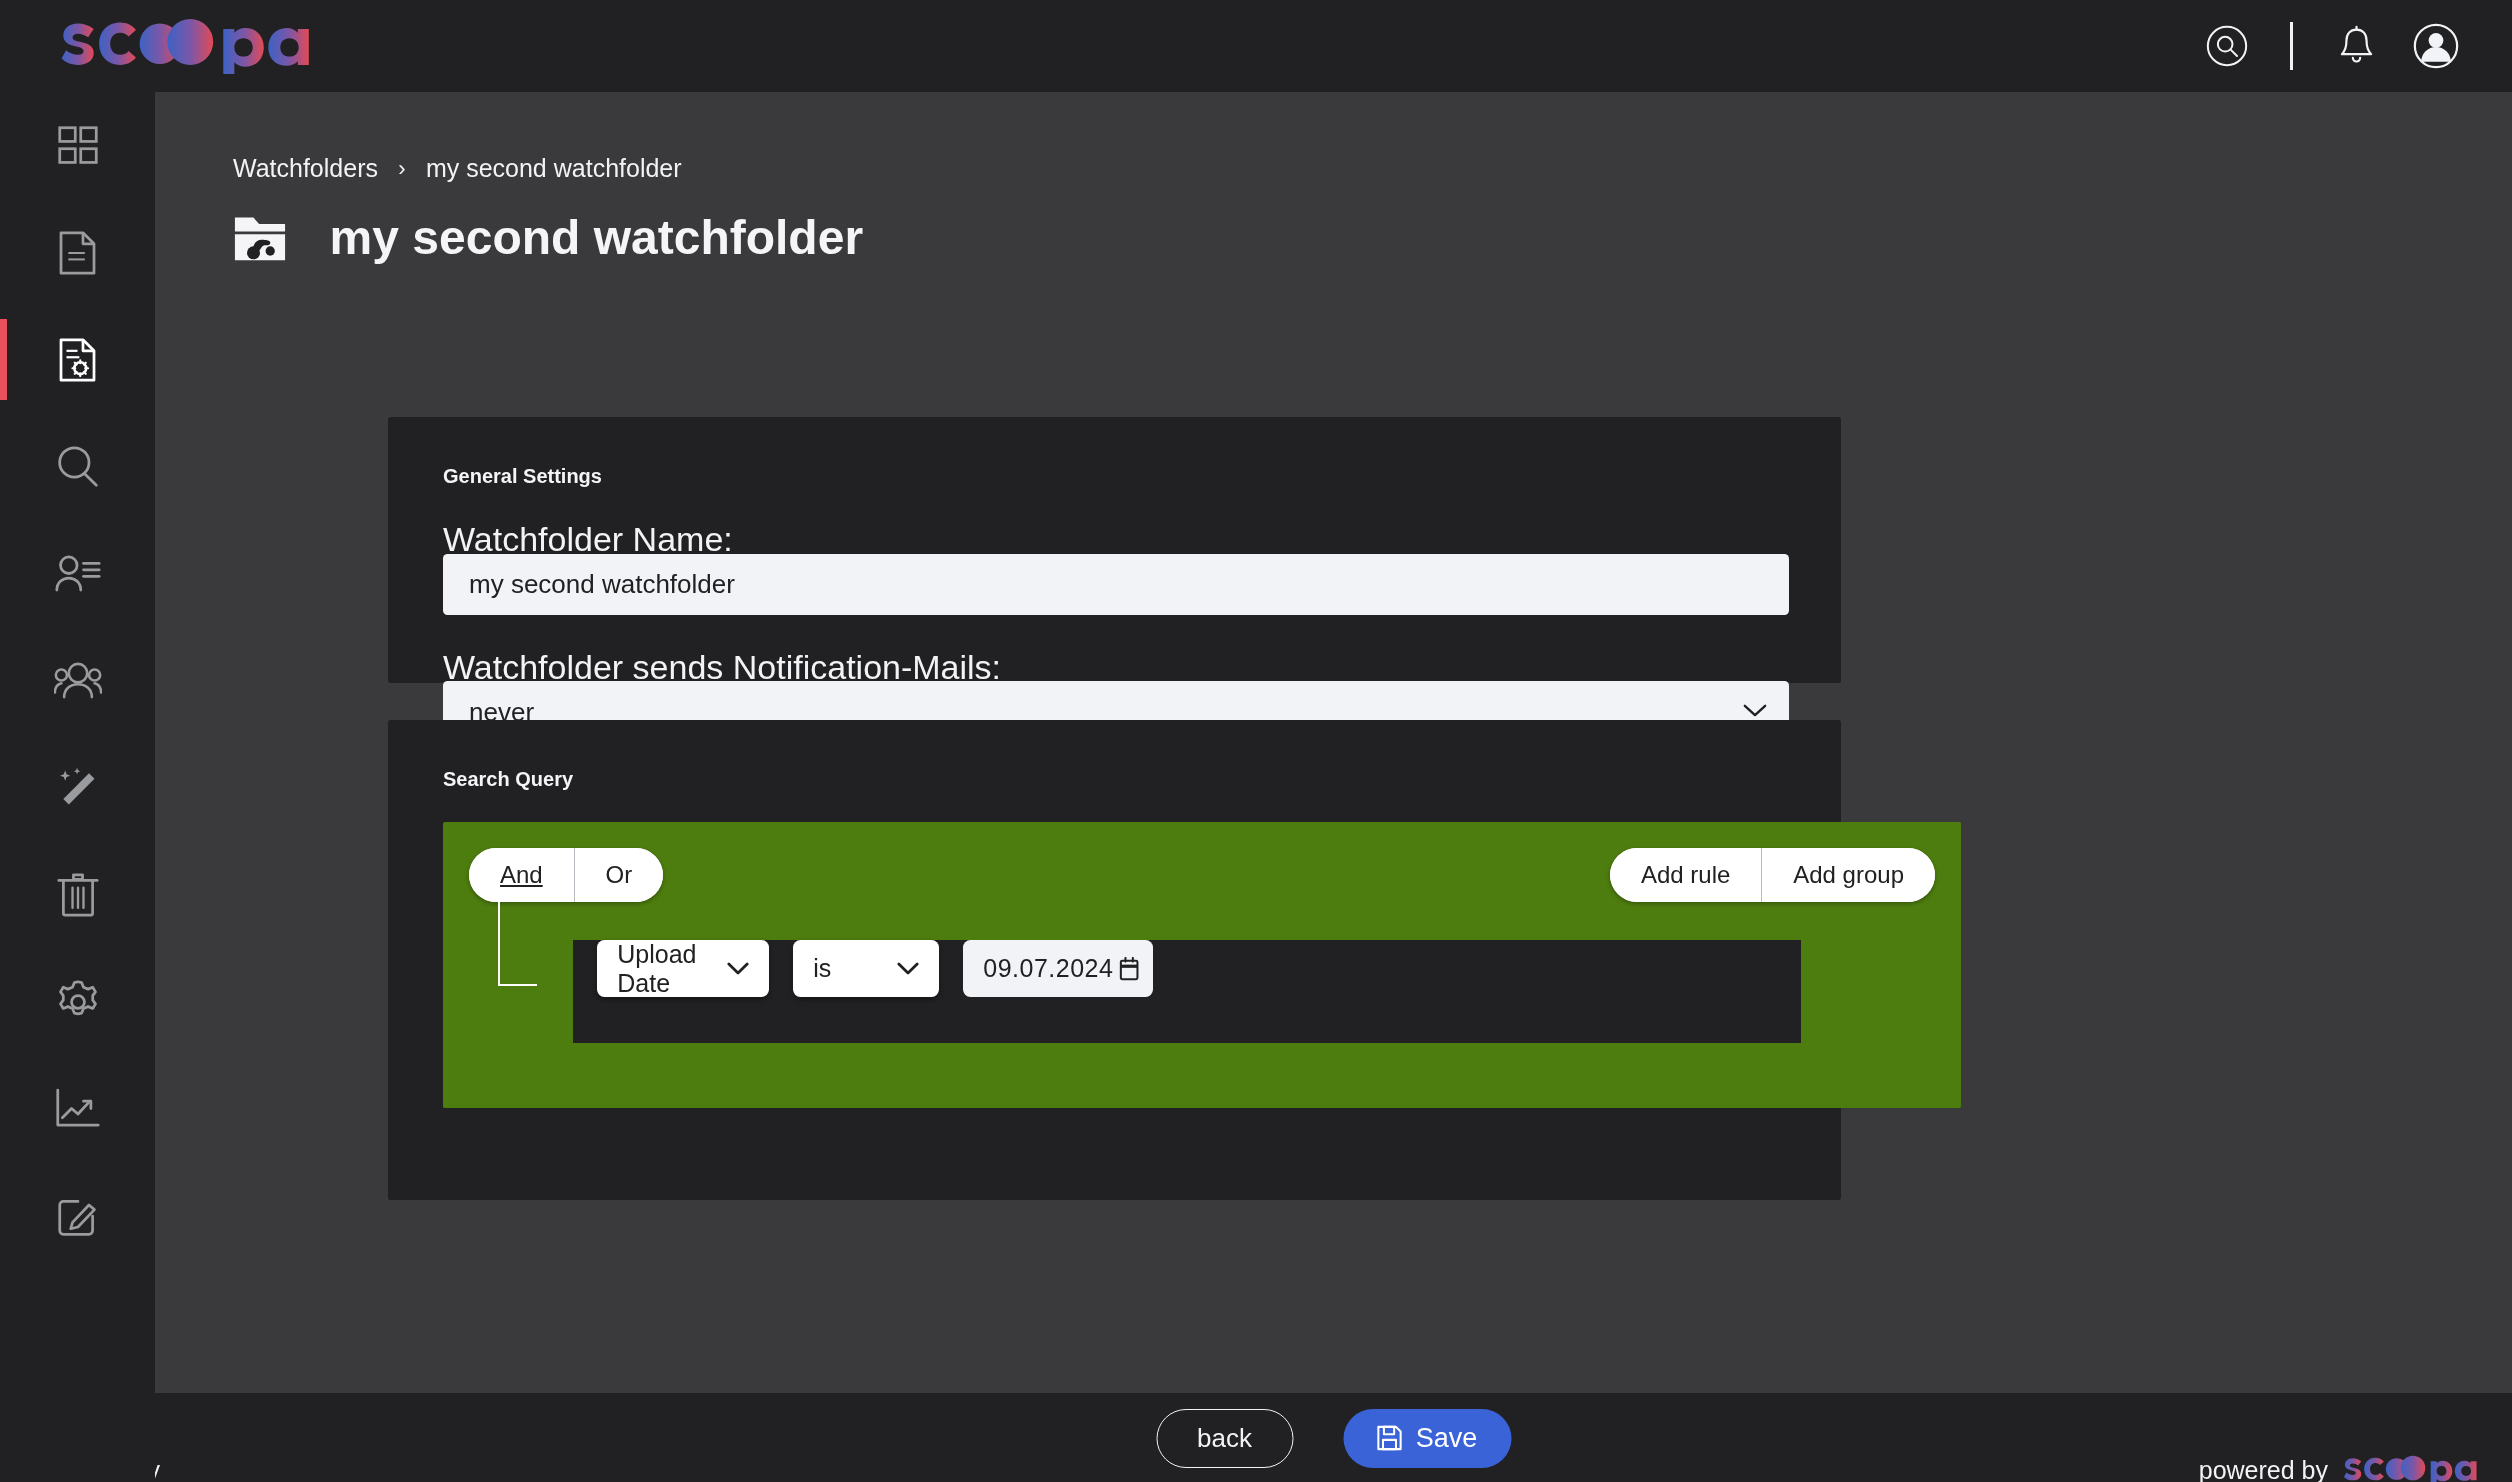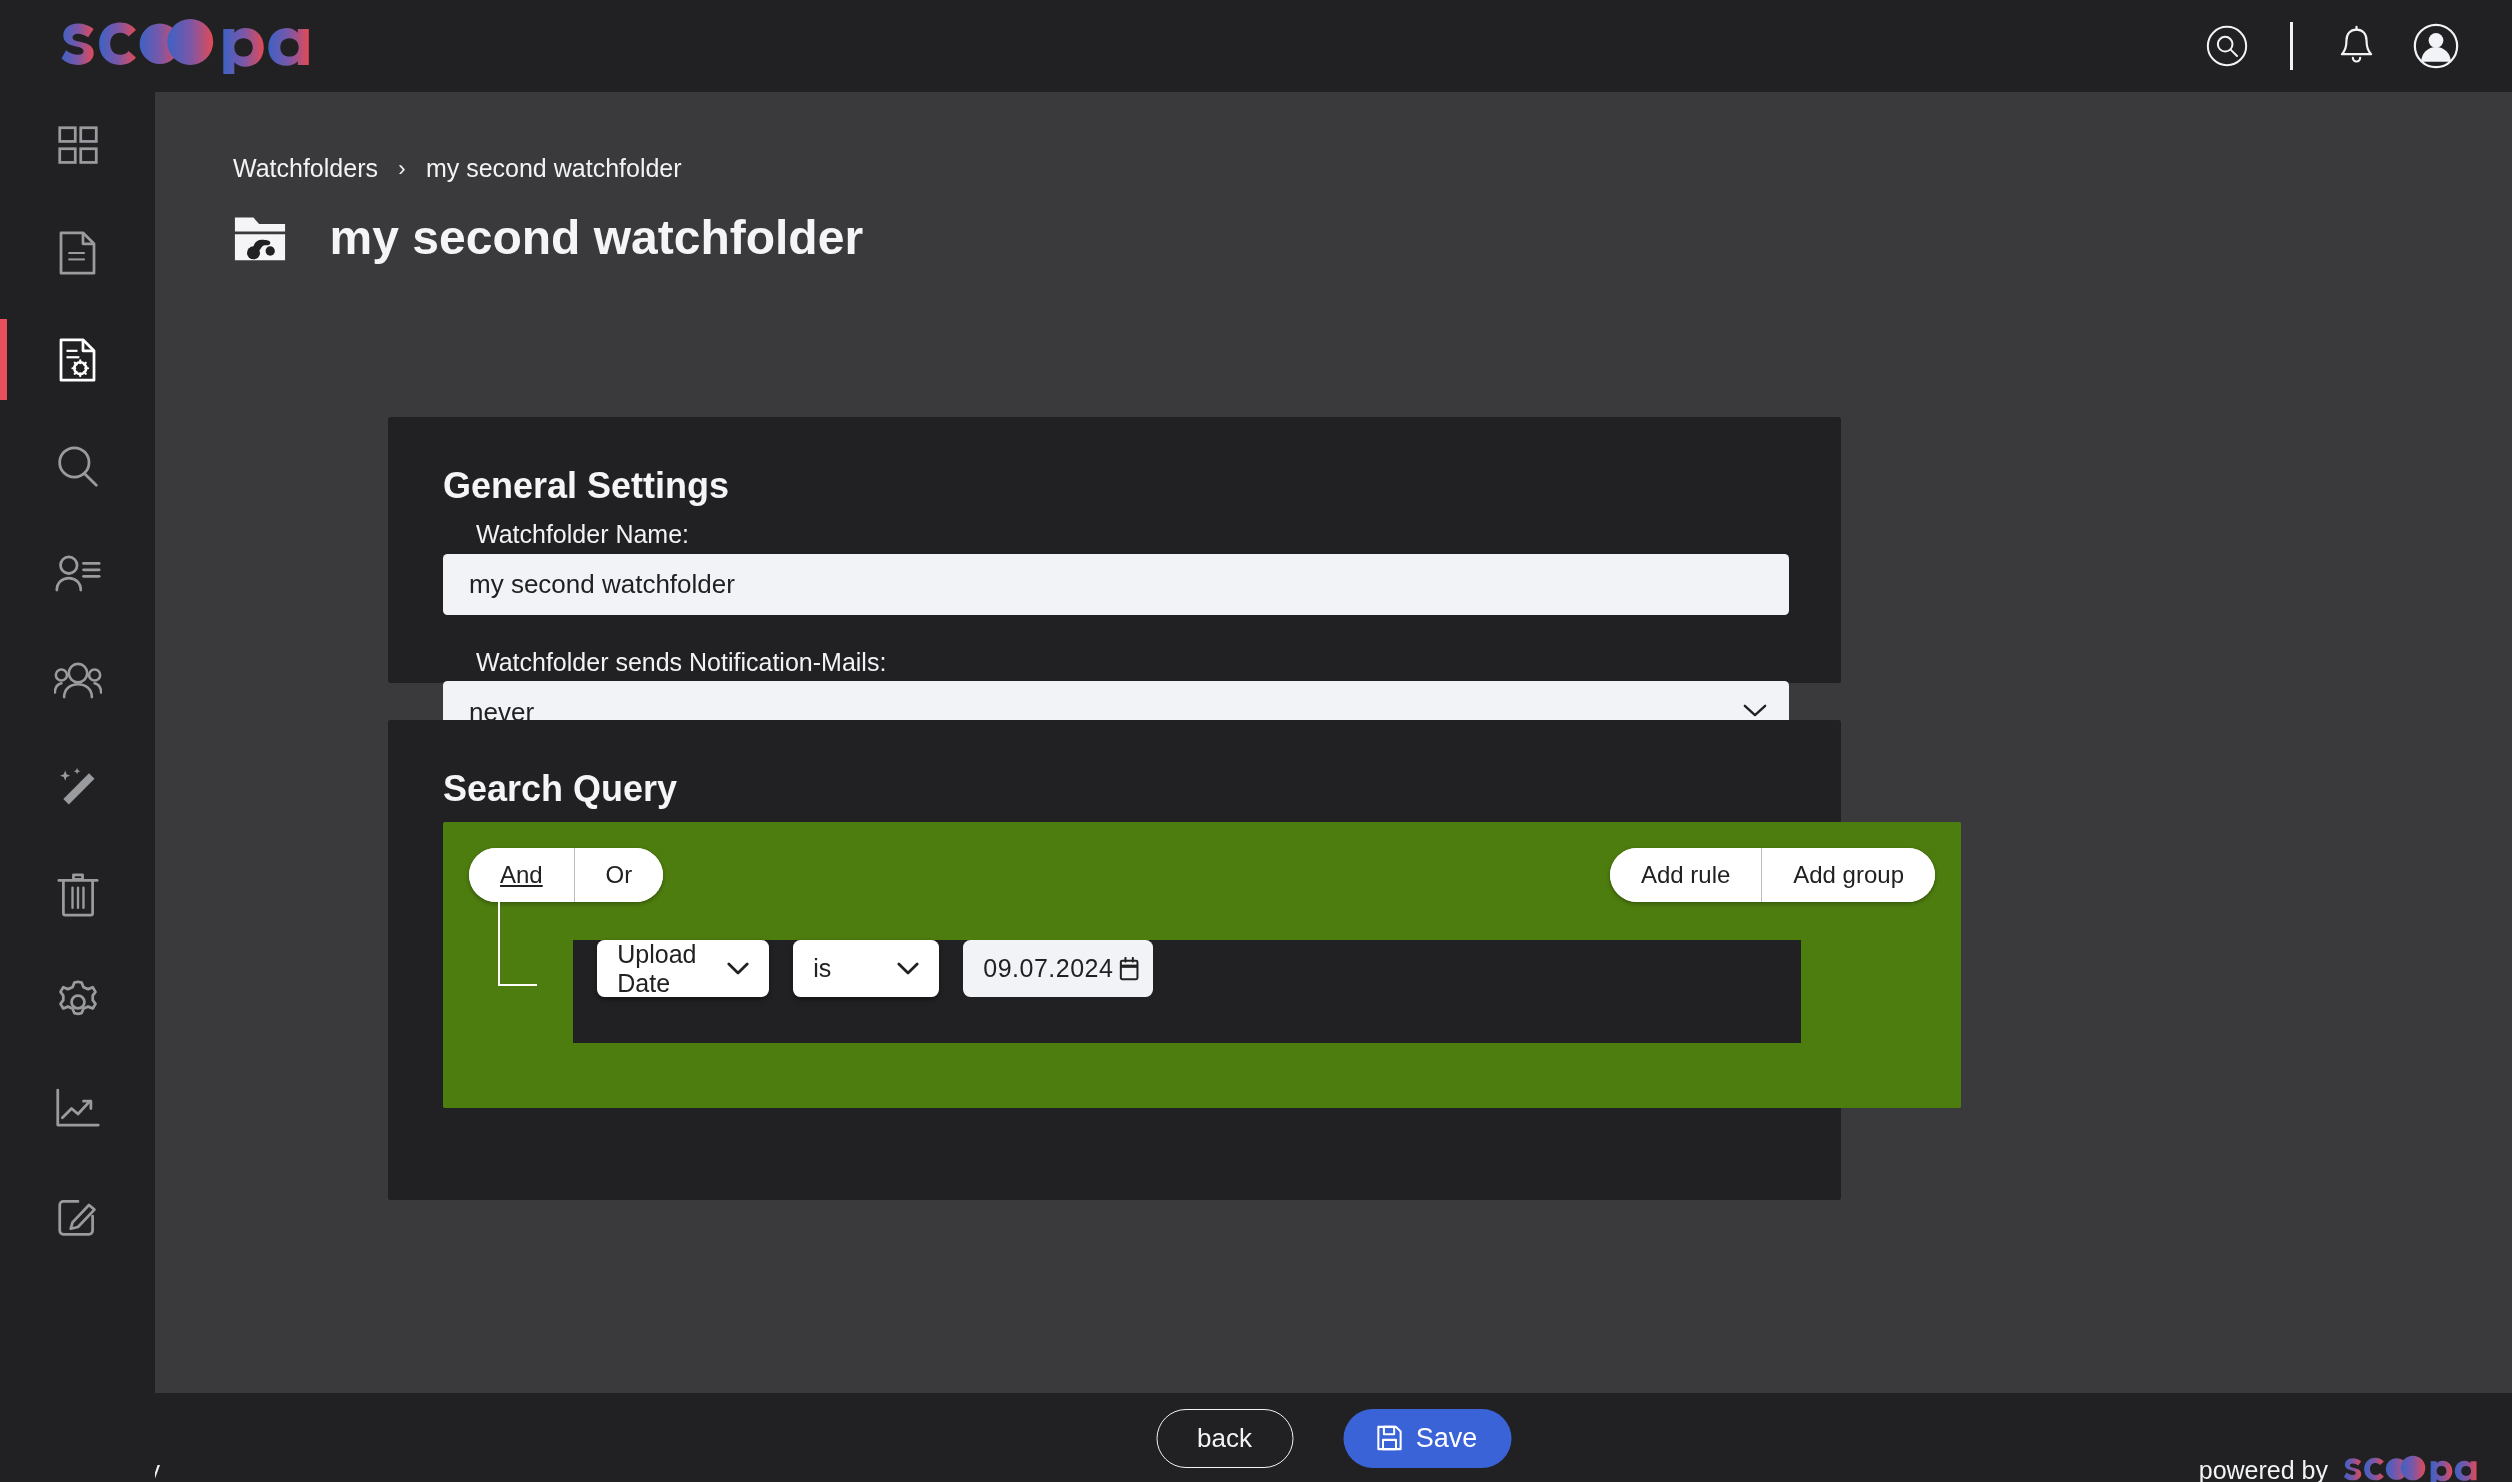--- a/index.html
+++ b/index.html
@@ -117,30 +117,30 @@
 
   
   .card {
     position: absolute;
     left: 233px;
     width: 1453px;
     background: #212123;
     border-radius: 2.8px;
   }
   .card .card-title {
-    font-size: 36px; font-weight: 700; color: #f5f5f7;
+    font-size: 20px; font-weight: 700; color: #f5f5f7;
     margin: 0; padding: 0;
     position: absolute; left: 55px; top: 48px;
   }
   #card-general { top: 325px; height: 266px; }
   #card-query  { top: 628px; height: 480px; }
 
   .field-label {
     position: absolute; left: 55px;
-    font-size: 25px; font-weight: 300; color: #f2f3f6; margin-left: 33px;
+    font-size: 34px; font-weight: 300; color: #f2f3f6;
   }
   .text-input, .select-input {
     position: absolute; left: 55px;
     width: 1346px; height: 61px;
     background: #f2f3f6;
     border: none; border-radius: 4.6px;
     font-family: "Liberation Sans", sans-serif;
     font-size: 26px; font-weight: 300;
     color: #212123;
     padding: 0 26px;

